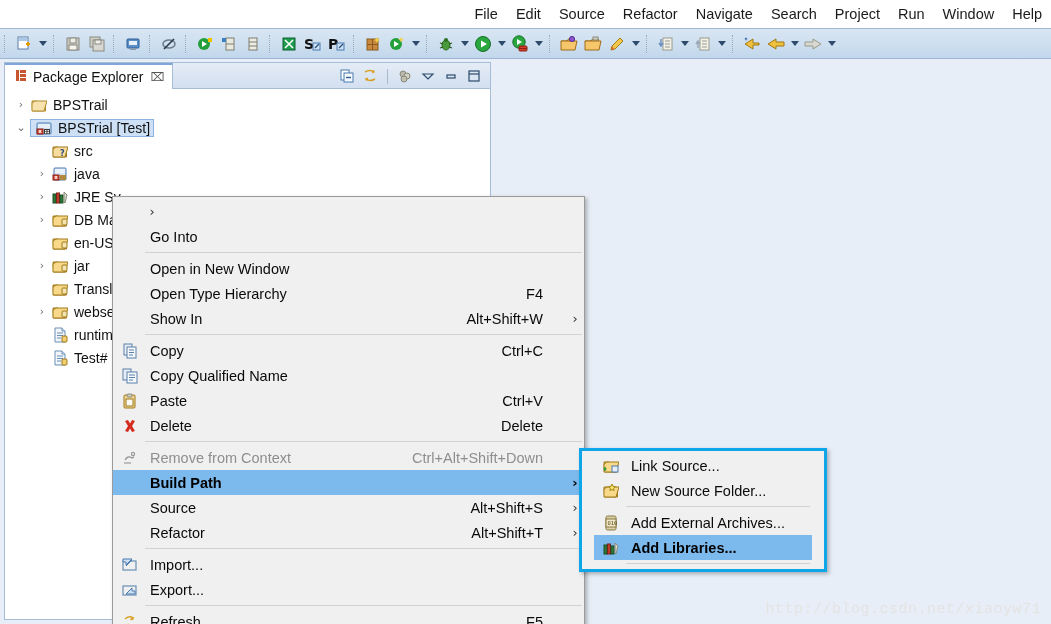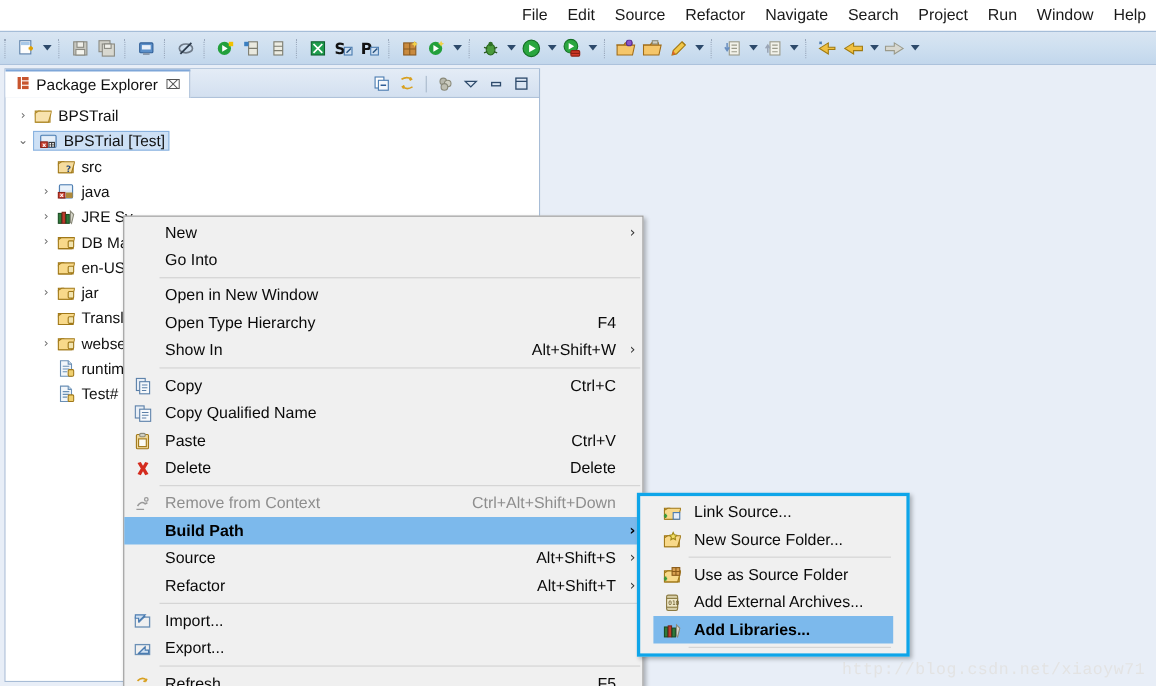--- a/index.html
+++ b/index.html
@@ -210,21 +210,21 @@
   }
   .mi .mi-label {
     font-size: 14.5px;
     color: #0a0a0a;
     flex: 1 1 auto;
     margin-left: 5px;
   }
   .mi .mi-accel {
     font-size: 14.5px;
     color: #0a0a0a;
-    margin-right: 8px;
+    margin-right: 25px;
     white-space: nowrap;
   }
   .mi .mi-sub {
     width: 14px;
     flex: 0 0 14px;
     text-align: center;
     font-size: 13px;
     color: #333;
     font-family: "DejaVu Sans", sans-serif;
     margin-right: 2px;
@@ -723,21 +723,20 @@
             </span>
             <span class="tlabel">Test#</span>
           </span>
         </div>
       </div>
   </div>
 
   <div id="ctxmenu">
       <div class="mi">
         <span class="mi-icon"></span>
-        <span class="mi-label">New</span>
         <span class="mi-sub">›</span>
       </div>
       <div class="mi">
         <span class="mi-icon"></span>
         <span class="mi-label">Go Into</span>
         <span class="mi-sub"></span>
       </div>
       <div class="msep"></div>
       <div class="mi">
         <span class="mi-icon"></span>
@@ -894,34 +893,20 @@
             <path d="M9 1 l1 2.2 l2.3 .4 l-1.6 1.7 l.4 2.3 l-2.1 -1.1 l-2.1 1.1 l.4 -2.3 l-1.6 -1.7 l2.3 -.4 z" fill="#f5e06a" stroke="#a08a18"></path>
           </svg>
         </span>
         <span class="mi-label">New Source Folder...</span>
         <span class="mi-sub"></span>
       </div>
       <div class="msep"></div>
       <div class="mi">
         <span class="mi-icon">
           <svg width="16" height="16" viewBox="0 0 16 16">
-            <path d="M1 4 l5 0 l1.5 2 l7 0 l0 8 l-13 0 z" fill="#e8b84a" stroke="#a07818"></path>
-            <path d="M1 6 l3 -2 l12 0 l-3 10 l-12 0 z" fill="#f8d98a" stroke="#a07818"></path>
-            <rect x="8" y="1" width="7" height="7" fill="#d8a050" stroke="#8a5a18"></rect>
-            <line x1="8" y1="4.5" x2="15" y2="4.5" stroke="#8a5a18"></line>
-            <line x1="11.5" y1="1" x2="11.5" y2="8" stroke="#8a5a18"></line>
-            <path d="M2 9 l0 4 M0.5 11 l3 0" stroke="#3a9a3a" stroke-width="1.6"></path>
-          </svg>
-        </span>
-        <span class="mi-label">Use as Source Folder</span>
-        <span class="mi-sub"></span>
-      </div>
-      <div class="mi">
-        <span class="mi-icon">
-          <svg width="16" height="16" viewBox="0 0 16 16">
             <rect x="3" y="1" width="10" height="14" rx="1.5" fill="#d8cfa8" stroke="#8a7a42"></rect>
             <rect x="3" y="4" width="10" height="8" fill="#efe8c8" stroke="#8a7a42"></rect>
             <text x="4.5" y="10" font-family="DejaVu Sans Mono" font-size="5.5" fill="#5a4a18">010</text>
           </svg>
         </span>
         <span class="mi-label">Add External Archives...</span>
         <span class="mi-sub"></span>
       </div>
       <div class="mi hl">
         <span class="mi-icon">

